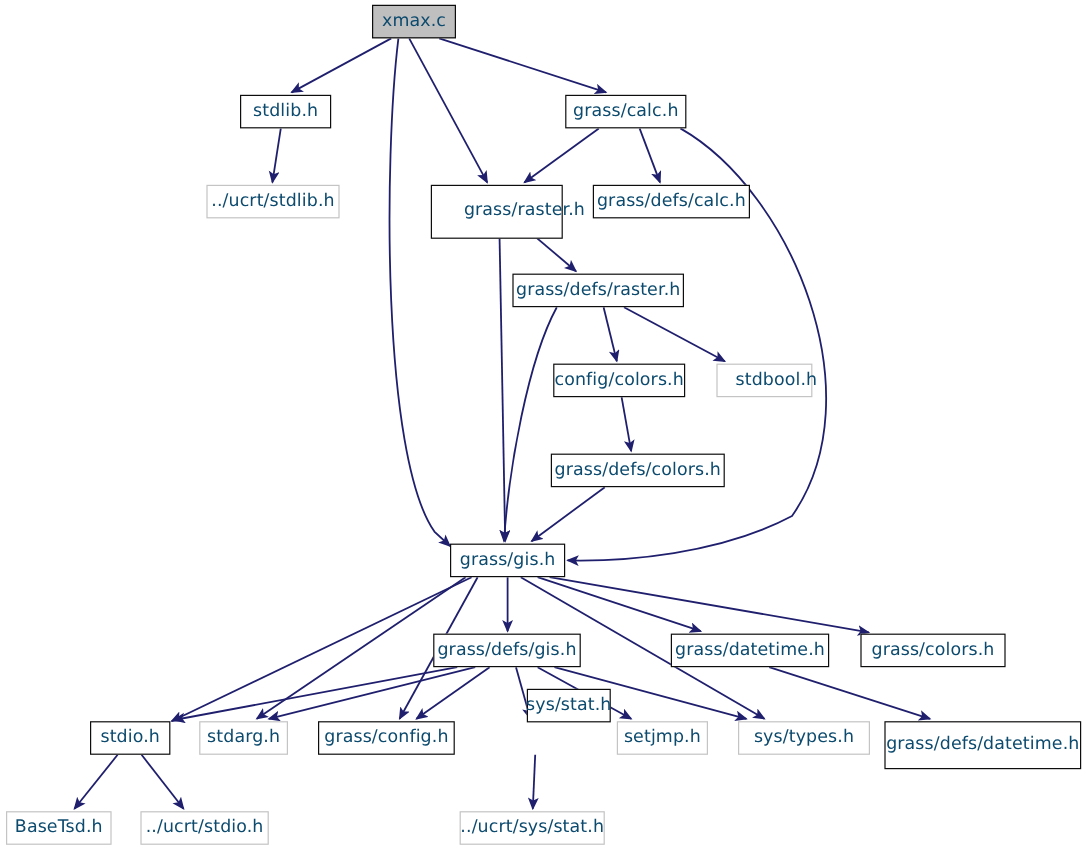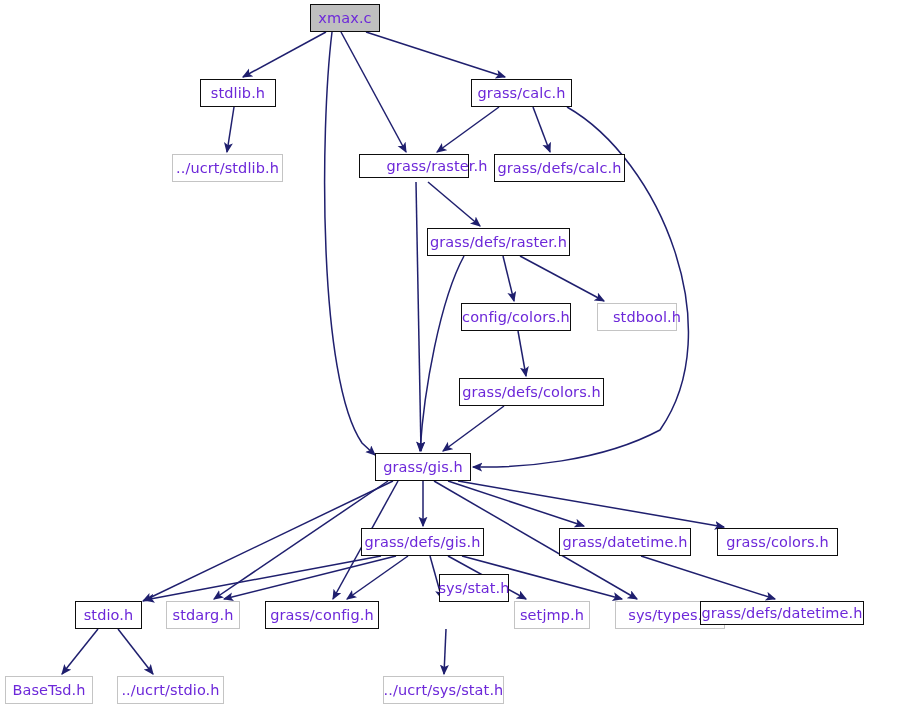--- a/index.html
+++ b/index.html
@@ -27,21 +27,21 @@
   }
   .node-box {
     position: absolute;
     box-sizing: border-box;
     background: #ffffff;
     border: 1px solid #000000;
     display: flex;
     align-items: center;
     justify-content: center;
     font-size: 14.5px;
-    color: #6d28d9;
+    color: #0c4a6e;
     white-space: nowrap;
     line-height: 1;
     letter-spacing: 0.1px;
   }
   .node-box.solid {
     border: 1.4px solid #0d0d0d;
   }
   .node-box.faded {
     border: 1.2px solid #c4c4c4;
   }
@@ -105,21 +105,21 @@
       </div>
       <div class="node-box solid" style="left: 200px; top: 79px; width: 76px; height: 28px;">
         <span class="node-label">stdlib.h</span>
       </div>
       <div class="node-box solid" style="left: 471px; top: 79px; width: 101px; height: 28px;">
         <span class="node-label">grass/calc.h</span>
       </div>
       <div class="node-box faded" style="left: 172px; top: 154px; width: 111px; height: 28px;">
         <span class="node-label">../ucrt/stdlib.h</span>
       </div>
-      <div class="node-box solid" style="left: 359px; top: 154px; width: 110px; height: 24px; padding-left: 46px;">
+      <div class="node-box solid" style="left: 359px; top: 154px; width: 110px; height: 45px; padding-left: 46px;">
         <span class="node-label">grass/raster.h</span>
       </div>
       <div class="node-box solid" style="left: 494px; top: 154px; width: 131px; height: 28px;">
         <span class="node-label">grass/defs/calc.h</span>
       </div>
       <div class="node-box solid" style="left: 427px; top: 228px; width: 143px; height: 28px;">
         <span class="node-label">grass/defs/raster.h</span>
       </div>
       <div class="node-box solid" style="left: 461px; top: 303px; width: 110px; height: 28px;">
         <span class="node-label">config/colors.h</span>
@@ -153,21 +153,21 @@
       </div>
       <div class="node-box solid" style="left: 403px; top: 574px; width: 70px; height: 28px; margin-left: 36px;">
         <span class="node-label">sys/stat.h</span>
       </div>
       <div class="node-box faded" style="left: 514px; top: 601px; width: 76px; height: 28px;">
         <span class="node-label">setjmp.h</span>
       </div>
       <div class="node-box faded" style="left: 615px; top: 601px; width: 110px; height: 28px;">
         <span class="node-label">sys/types.h</span>
       </div>
-      <div class="node-box solid" style="left: 700px; top: 601px; width: 164px; height: 24px;">
+      <div class="node-box solid" style="left: 737px; top: 601px; width: 164px; height: 40px;">
         <span class="node-label">grass/defs/datetime.h</span>
       </div>
       <div class="node-box faded" style="left: 5px; top: 676px; width: 88px; height: 28px;">
         <span class="node-label">BaseTsd.h</span>
       </div>
       <div class="node-box faded" style="left: 117px; top: 676px; width: 107px; height: 28px;">
         <span class="node-label">../ucrt/stdio.h</span>
       </div>
       <div class="node-box faded" style="left: 383px; top: 676px; width: 121px; height: 28px;">
         <span class="node-label">../ucrt/sys/stat.h</span>

